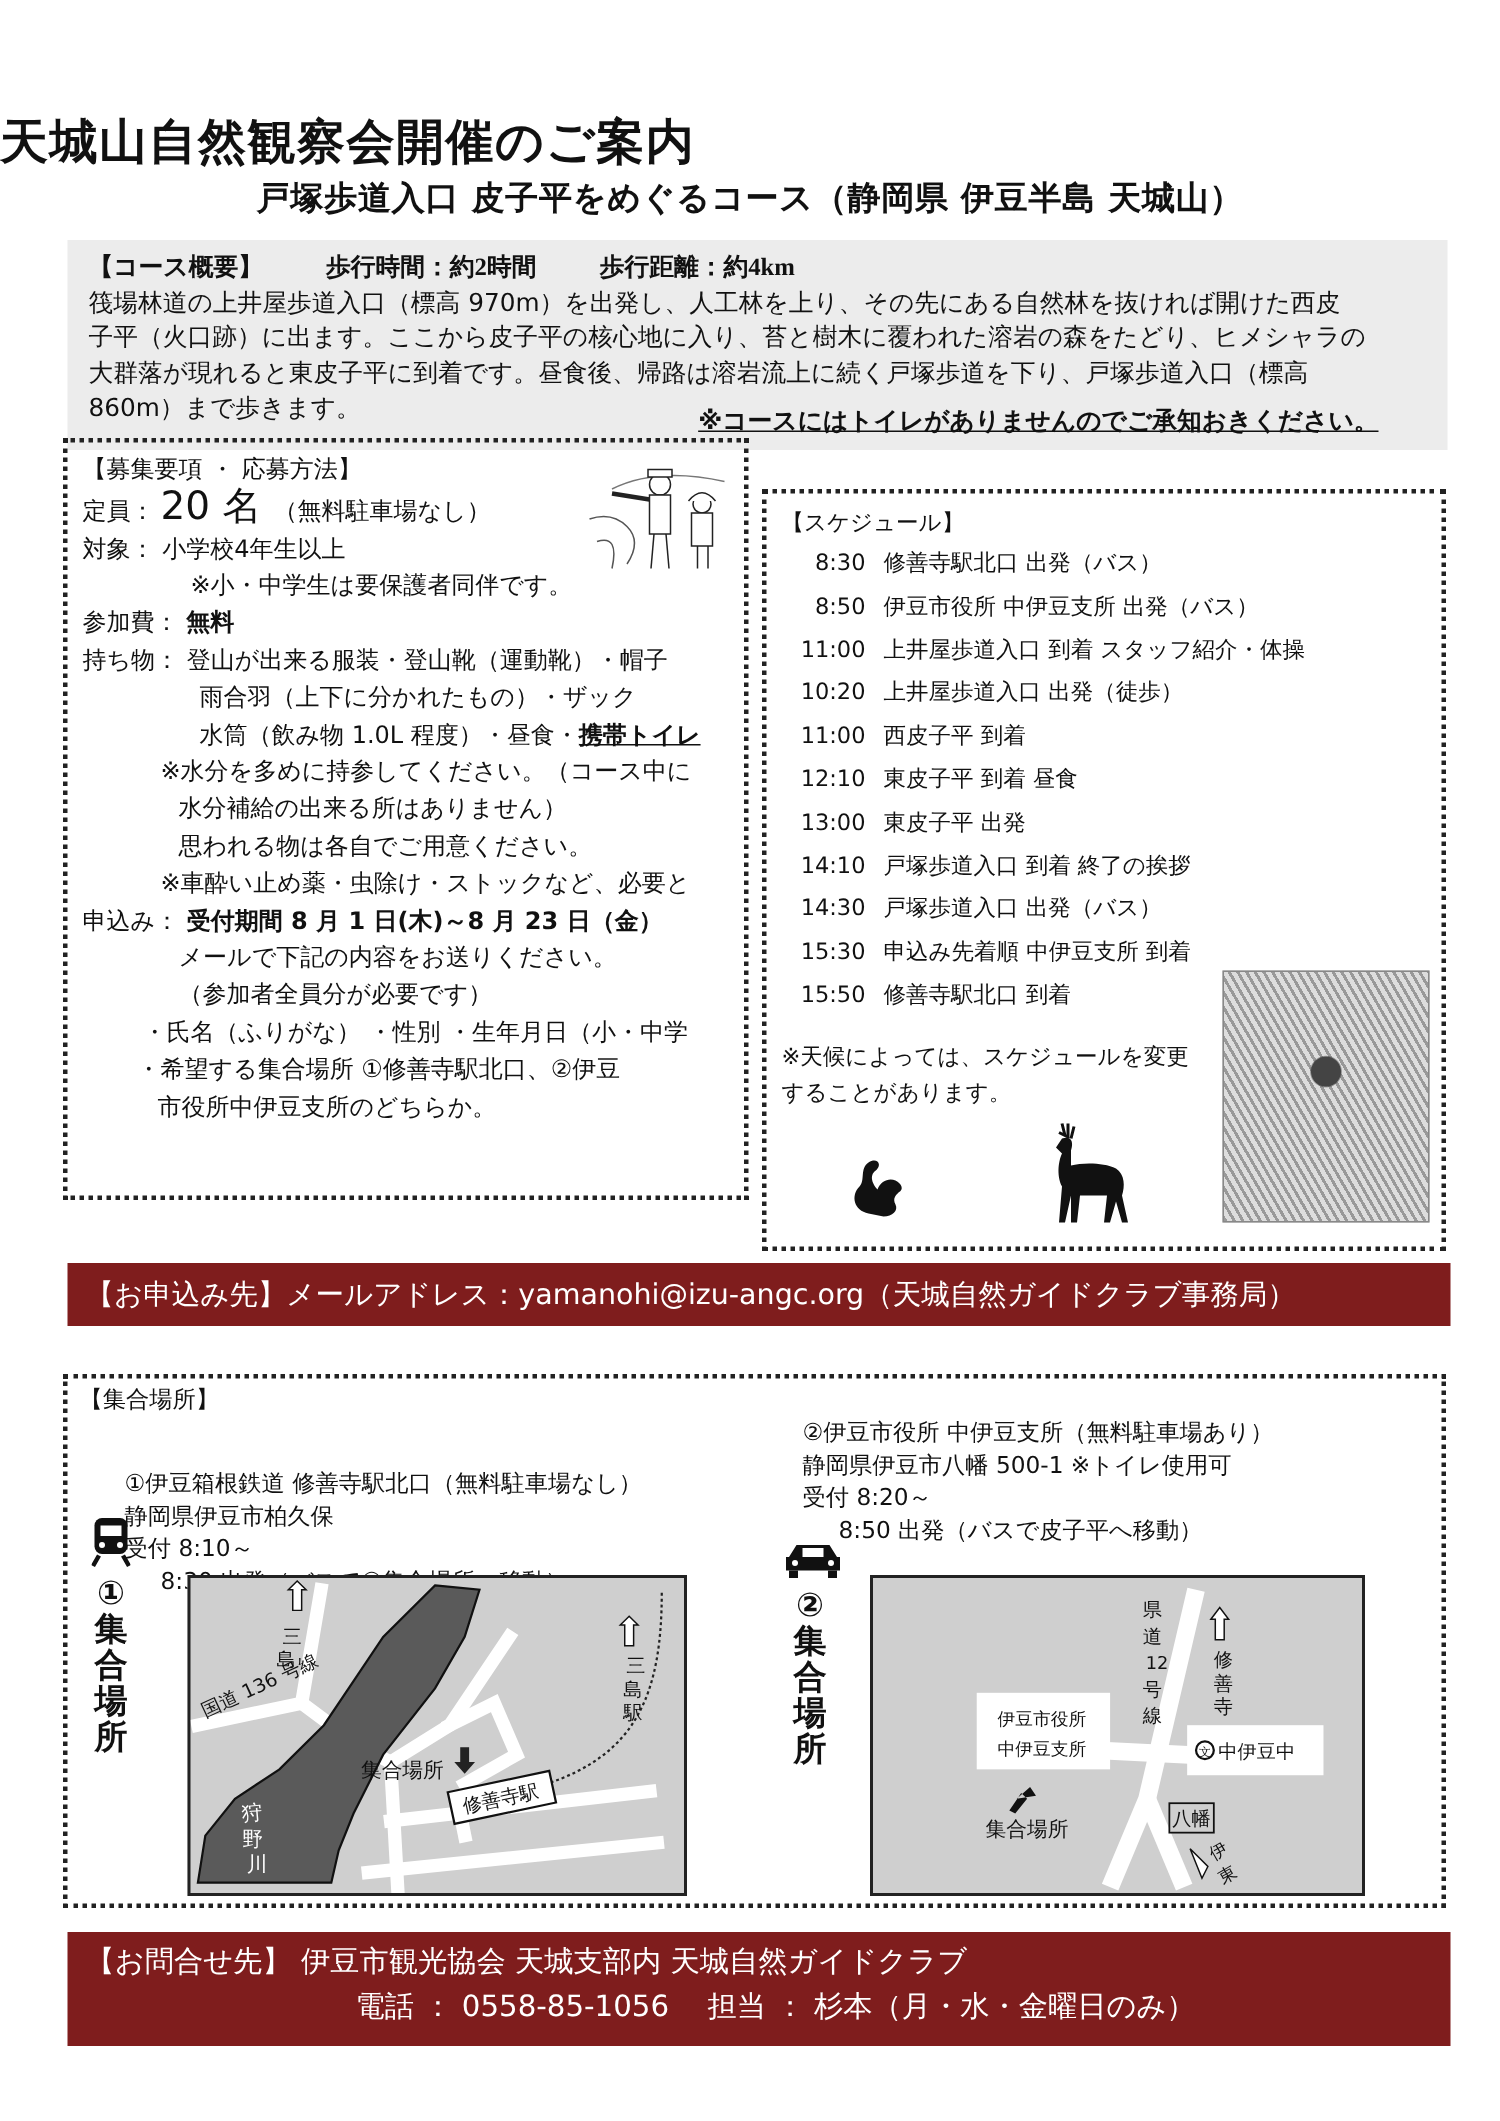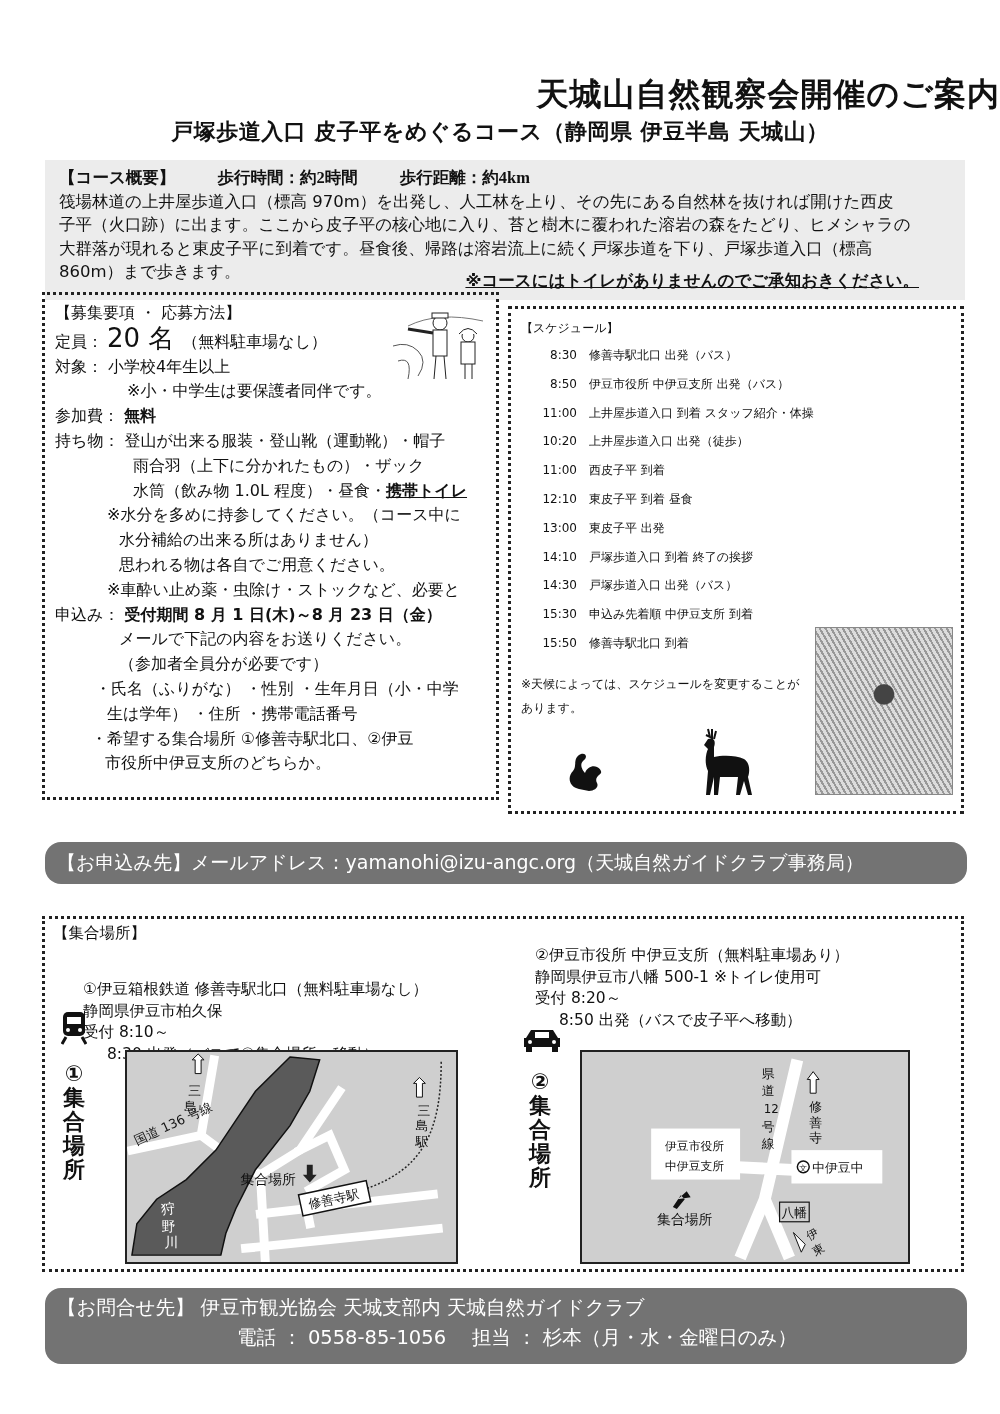--- a/index.html
+++ b/index.html
@@ -1,52 +1,52 @@
 <!DOCTYPE html>
 <html><head>
 <meta charset="utf-8">
 <style>
   * { box-sizing: border-box; margin: 0; padding: 0; }
   html, body { width: 1000px; height: 1414px; background: #fff; overflow: hidden; }
   body { font-family: "DejaVu Sans", "Liberation Sans", sans-serif; color: #111; position: relative; }
   .abs { position: absolute; }
-  .title { left: 0; width: 1000px; top: 73px; text-align: right; font-size: 32px; font-weight: bold; letter-spacing: 1px; }
+  .title { left: 0; width: 1000px; top: 73px; text-align: left; font-size: 32px; font-weight: bold; letter-spacing: 1px; }
   .subtitle { left: 0; width: 1000px; top: 117px; text-align: center; font-size: 22px; font-weight: bold; letter-spacing: 0.5px; }
   .overview { left: 45px; top: 160px; width: 920px; height: 140px; background: #ececec; padding: 6px 14px; font-size: 16.5px; line-height: 23.5px; }
   .overview .head { font-weight: bold; font-family: Liberation Serif, serif; }
   .overview .head span { margin-right: 38px; }
   .overview .note { font-weight: bold; text-decoration: underline; position: absolute; right: 46px; bottom: 8px; }
   .dotbox { border: 3px dotted #222; }
   .recruit { left: 42px; top: 292px; width: 457px; height: 508px; padding: 6px 10px; font-size: 16px; line-height: 24.8px; }
   .recruit .row { white-space: nowrap; }
   .recruit .ind1 { padding-left: 56px; }
   .recruit .ind2 { padding-left: 72px; }
   .recruit .ind3 { padding-left: 52px; }
   .recruit .ind4 { padding-left: 64px; }
   .recruit .big { font-size: 26px; font-weight: normal; margin: 0 8px 0 4px; }
   .recruit b.u { text-decoration: underline; }
   .hikers { position: absolute; right: 8px; top: 6px; width: 100px; height: 80px; }
-  .schedule { left: 508px; top: 306px; width: 456px; height: 508px; padding: 6px 10px; font-size: 12px; line-height: 28.8px; }
+  .schedule { left: 508px; top: 326px; width: 456px; height: 508px; padding: 6px 10px; font-size: 15px; line-height: 28.8px; }
   .schedule .row { white-space: nowrap; display: flex; }
   .schedule .time { width: 56px; text-align: right; margin-right: 12px; }
   .schedule .weather { margin-top: 14px; line-height: 24px; width: 280px; }
   .tree { position: absolute; right: 8px; top: 318px; width: 138px; height: 168px; background:
       radial-gradient(circle at 50% 40%, #444 0 8%, transparent 9%),
       repeating-linear-gradient(60deg, #999 0 2px, #ddd 2px 5px),
       #bbb; border: 1px solid #888; }
   .squirrel { position: absolute; left: 56px; top: 440px; width: 38px; height: 44px; }
   .deer { position: absolute; left: 185px; top: 418px; width: 58px; height: 70px; }
-  .darkbar { background: #737373; color: #fff; border-radius: 16px; }
+  .darkbar { background: #7f1d1d; color: #fff; }
   .applybar { left: 45px; top: 842px; width: 922px; height: 42px; font-size: 19px; padding: 8px 12px; white-space: nowrap; }
   .meeting { left: 42px; top: 916px; width: 922px; height: 356px; padding: 4px 8px; font-size: 15.5px; line-height: 21.5px; }
   .meeting .lh { white-space: nowrap; }
   .m1 { position: absolute; left: 38px; top: 40px; margin-top: 20px; }
   .m2 { position: absolute; left: 490px; top: 26px; }
   .m1 .row, .m2 .row { white-space: nowrap; }
-  .sidelabel { position: absolute; font-size: 22px; font-weight: bold; line-height: 24px; width: 26px; text-align: center; margin-top: 11px; }
+  .sidelabel { position: absolute; font-size: 22px; font-weight: bold; line-height: 24px; width: 26px; text-align: center; }
   .map { position: absolute; background: #cfcfcf; border: 2px solid #222; overflow: hidden; }
   .map1 { left: 80px; top: 131px; width: 333px; height: 214px; }
   .map2 { left: 535px; top: 131px; width: 330px; height: 214px; }
   .map svg { width: 100%; height: 100%; display: block; }
   .inquiry { left: 45px; top: 1288px; width: 922px; height: 76px; font-size: 19.5px; line-height: 30px; padding: 5px 12px; }
   .inquiry .row2 { padding-left: 180px; }
   .icon-svg { position: absolute; }
 </style>
 </head>
 <body>
@@ -109,21 +109,20 @@
   <div class="row ind4">水分補給の出来る所はありません）</div>
   <div class="row ind4">思われる物は各自でご用意ください。</div>
   <div class="row ind3">※車酔い止め薬・虫除け・ストックなど、必要と</div>
   <div class="row">
     <span>申込み：</span>
     <b>受付期間 8 月 1 日(木)～8 月 23 日（金）</b>
   </div>
   <div class="row ind4">メールで下記の内容をお送りください。</div>
   <div class="row ind4">（参加者全員分が必要です）</div>
   <div class="row" style="padding-left:40px">・氏名（ふりがな） ・性別 ・生年月日（小・中学</div>
-  <div class="row ind3">生は学年） ・住所 ・携帯電話番号</div>
   <div class="row" style="padding-left:36px">・希望する集合場所 ①修善寺駅北口、②伊豆</div>
   <div class="row" style="padding-left:50px">市役所中伊豆支所のどちらか。</div>
 </div>
 
 <div class="abs dotbox schedule">
   <div style="line-height:26px">【スケジュール】</div>
   <div class="row">
       <span class="time">8:30</span>
       <span>修善寺駅北口 出発（バス）</span>
     </div>

